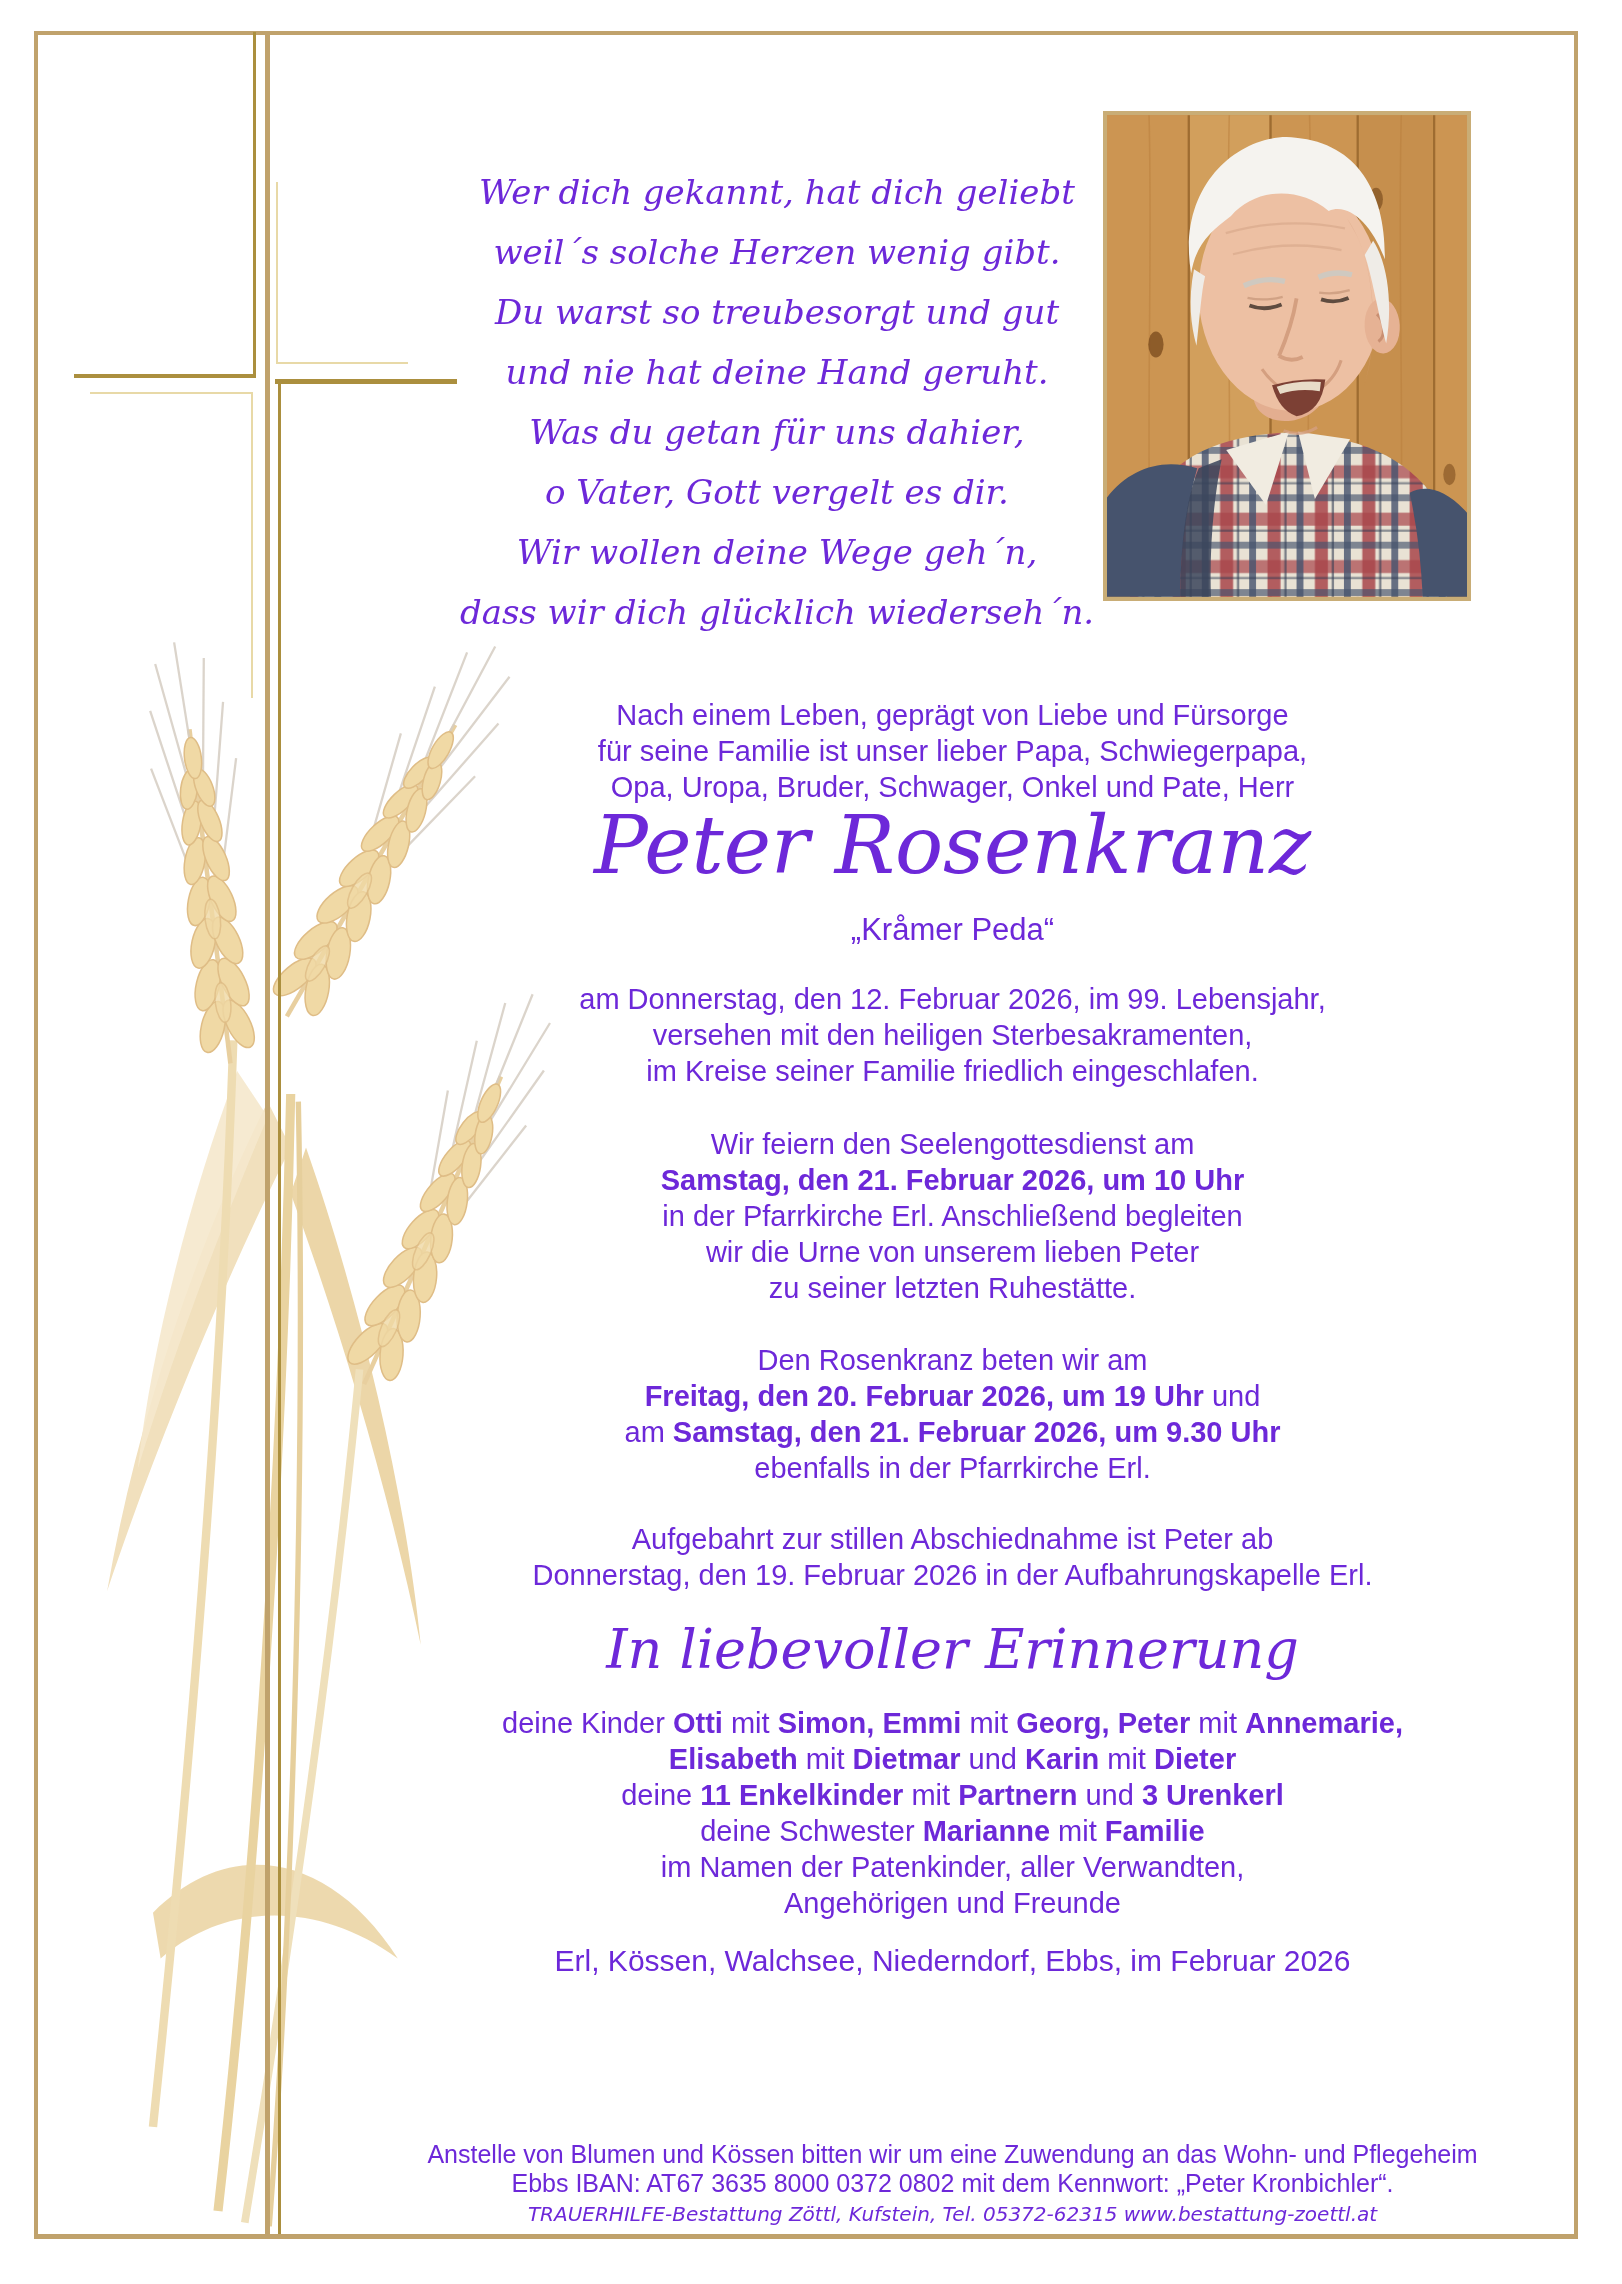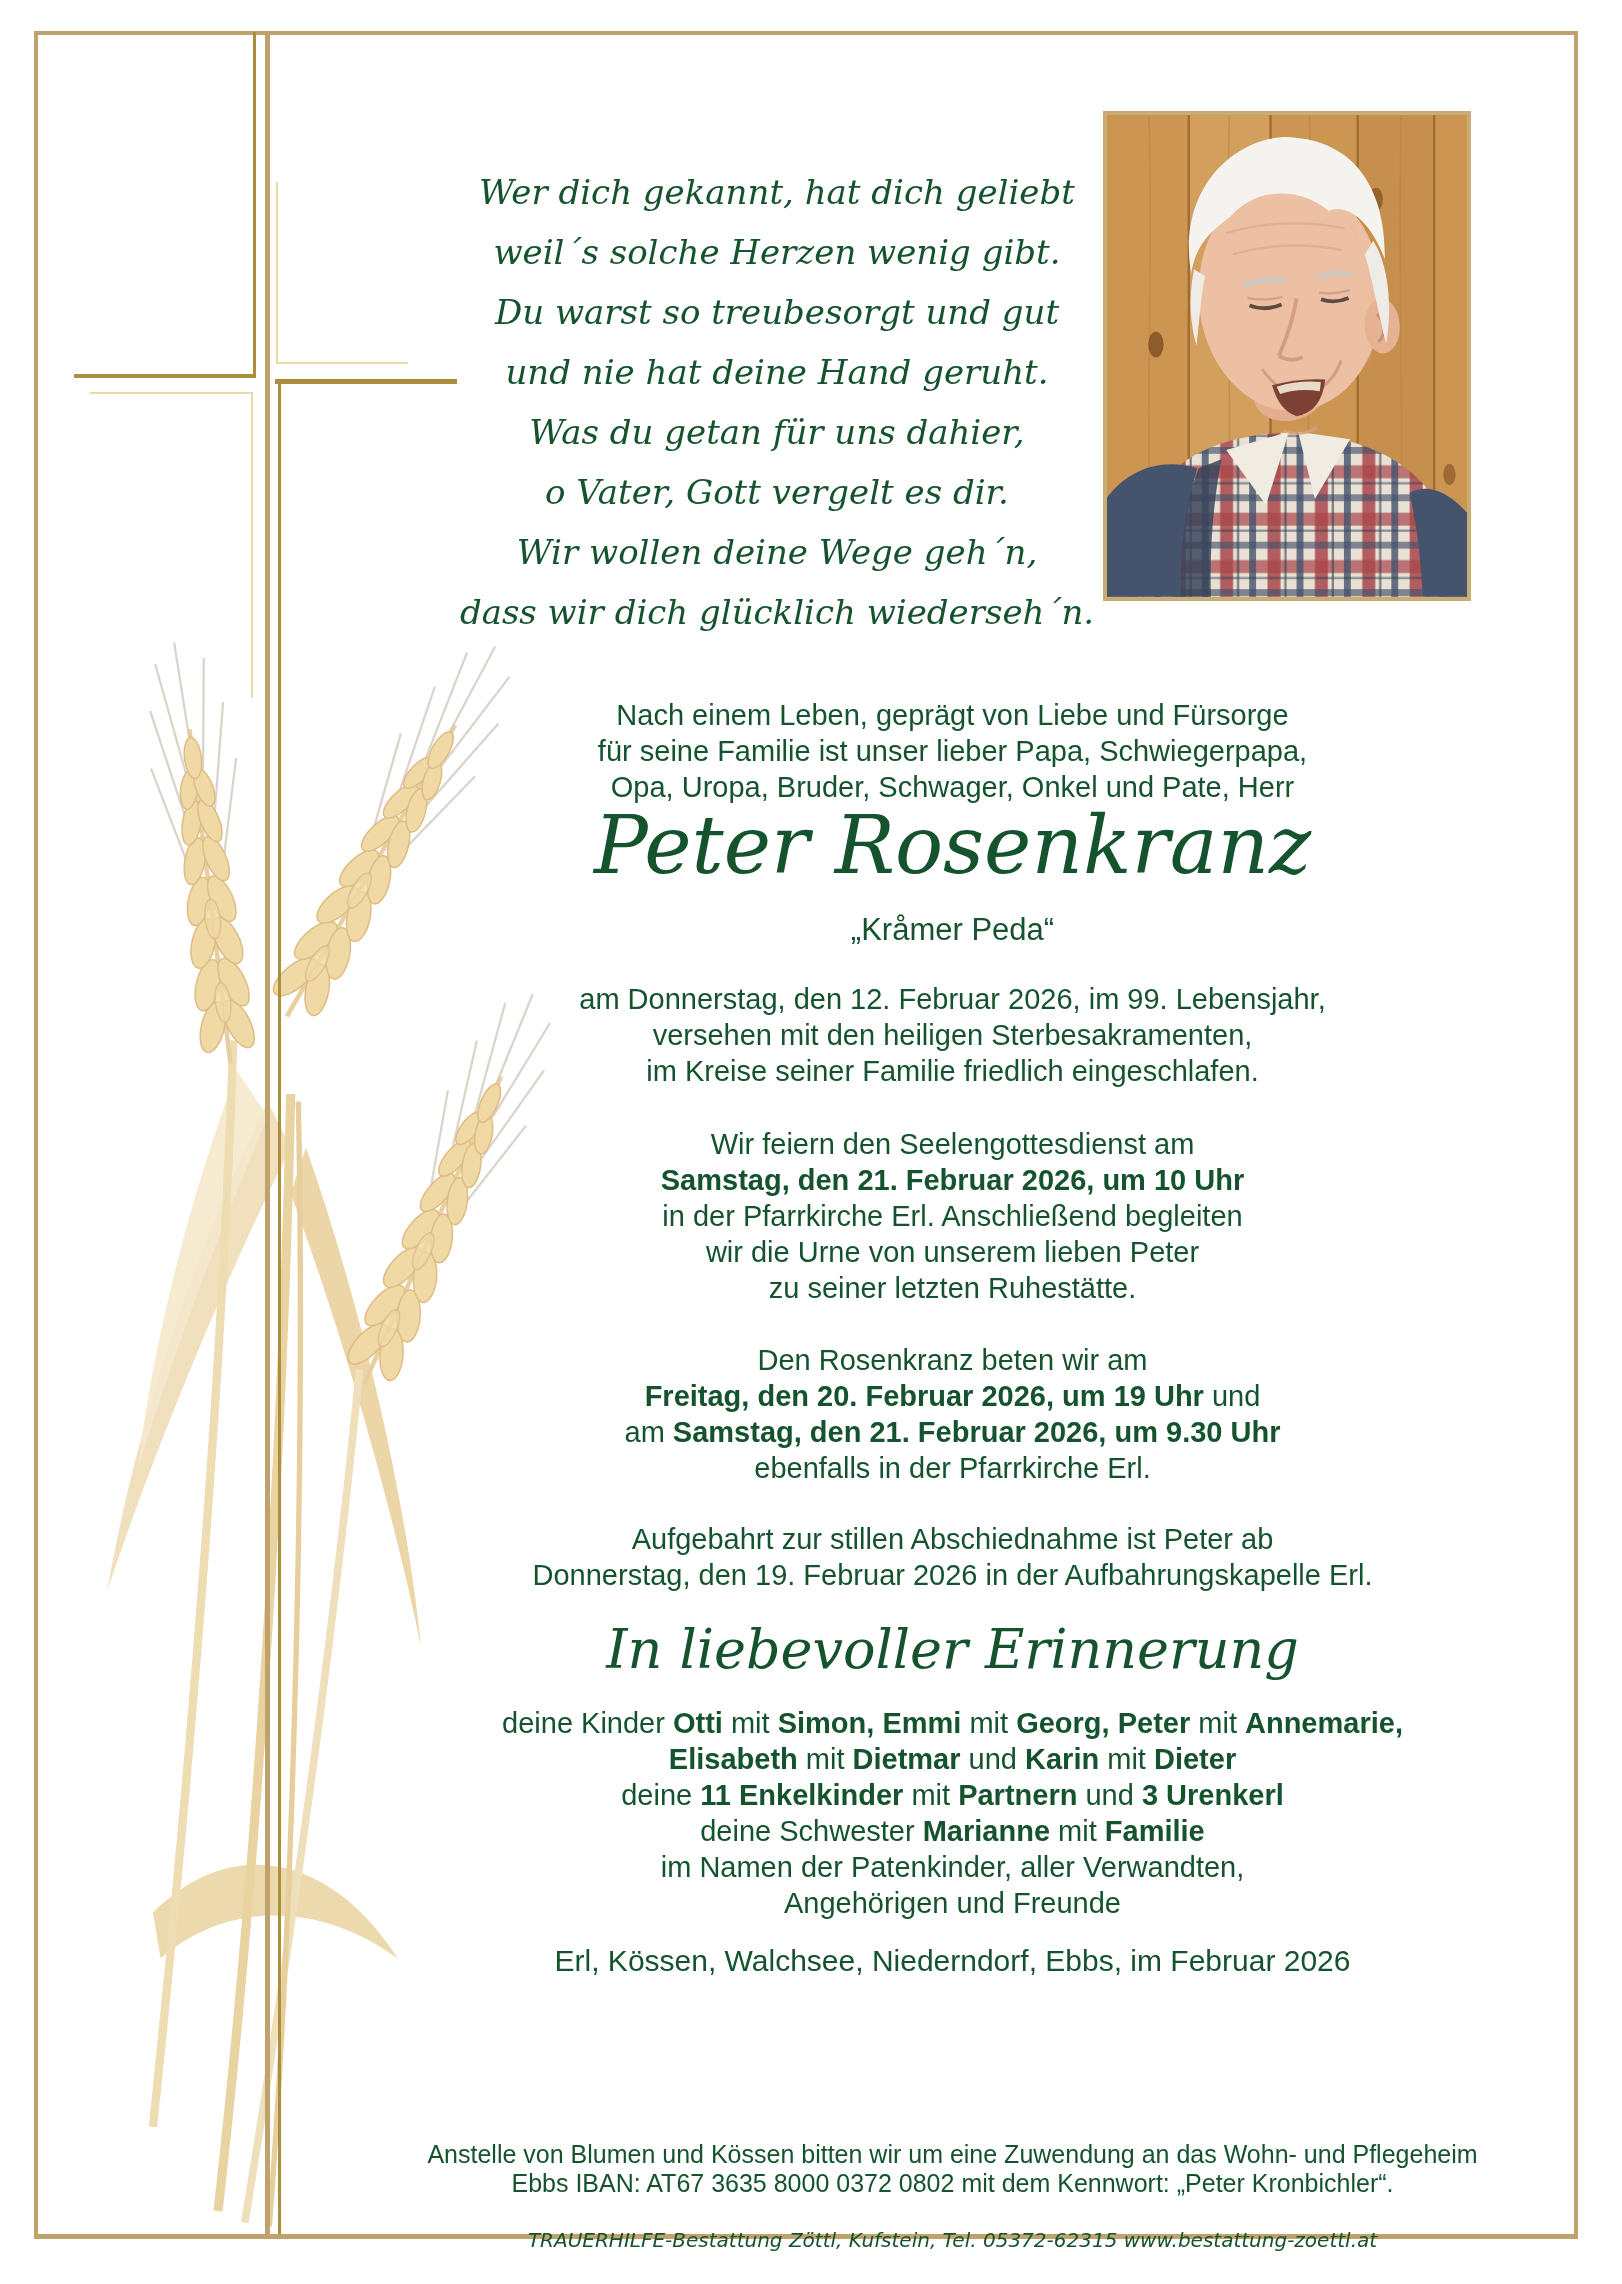--- a/index.html
+++ b/index.html
@@ -1,17 +1,17 @@
 <!DOCTYPE html>
 <html style="font-size:12.2px"><head>
 <meta charset="utf-8">
 <style>
   html,body{margin:0;padding:0;background:#ffffff;}
   .page{position:relative;width:1623px;height:2284px;background:#ffffff;overflow:hidden;
-        font-family:"Liberation Sans",sans-serif;color:#14532d;}
+        font-family:"Liberation Sans",sans-serif;color:#6d28d9;}
   .ln{position:absolute;}
   .tan{background:#c0a26c;}
   .gold{background:#ab8f3e;}
   .pale{background:#e8d9a7;}
   .txt{position:absolute;left:329px;width:1247px;text-align:center;}
   .body-l{font-size:29px;line-height:36px;}
   .script{font-family:"DejaVu Serif",serif;font-style:italic;}
   .pl{white-space:nowrap;}
   b{font-weight:700;}
   .photo{position:absolute;left:1103px;top:111px;width:360px;height:482px;
@@ -206,16 +206,16 @@
   </div>
 
   <div class="txt" style="top:1944px;font-size:30px;">Erl, Kössen, Walchsee, Niederndorf, Ebbs, im Februar 2026</div>
 
 
   <div class="txt" style="top:2140px;font-size:25px;line-height:29px;">
     <div>Anstelle von Blumen und Kössen bitten wir um eine Zuwendung an das Wohn- und Pflegeheim</div>
     <div>Ebbs IBAN: AT67 3635 8000 0372 0802 mit dem Kennwort: „Peter Kronbichler“.</div>
   </div>
 
-  <div class="txt" style="top:2202px;font-size:20px;font-style:italic;font-family:'DejaVu Sans',sans-serif;margin-top:26px;">TRAUERHILFE-Bestattung Zöttl, Kufstein, Tel. 05372-62315 www.bestattung-zoettl.at</div>
+  <div class="txt" style="top:2202px;font-size:20px;font-style:italic;font-family:'DejaVu Sans',sans-serif;">TRAUERHILFE-Bestattung Zöttl, Kufstein, Tel. 05372-62315 www.bestattung-zoettl.at</div>
 
 </div>
 
 
 </body></html>

